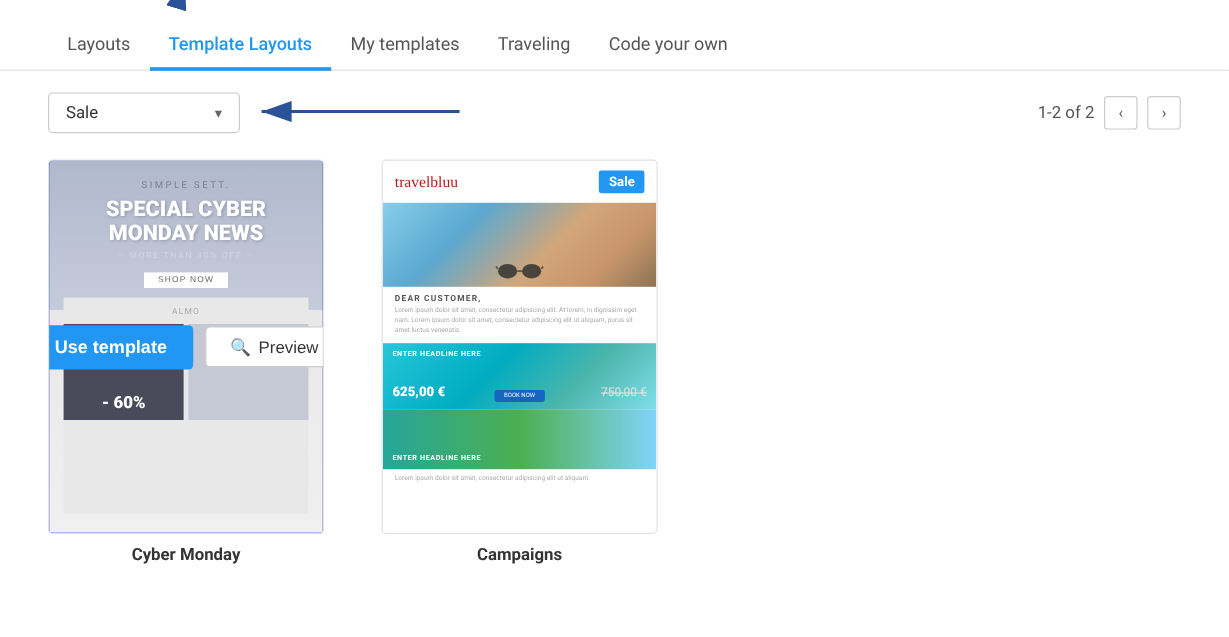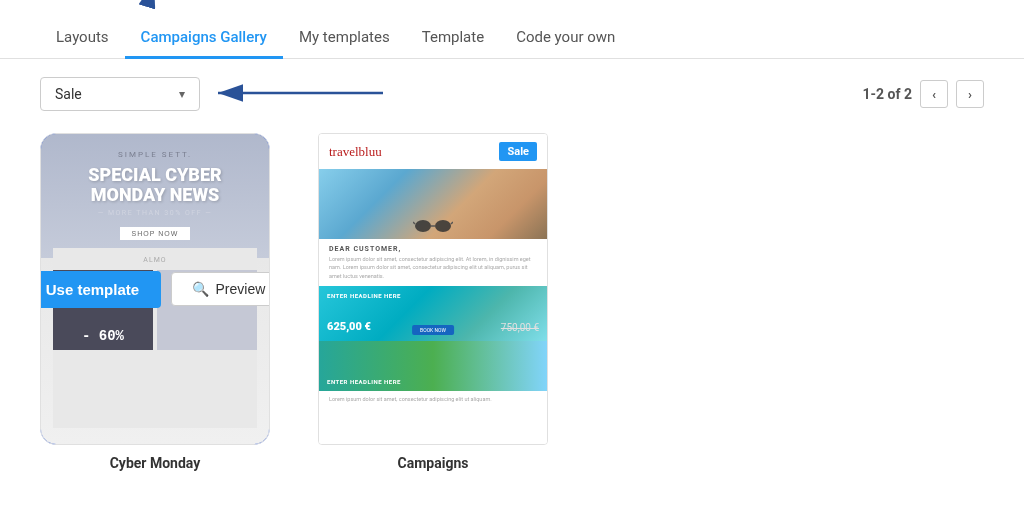--- a/index.html
+++ b/index.html
@@ -76,21 +76,20 @@
       pointer-events: none;
     }
 
     
     .pagination {
       display: flex;
       align-items: center;
       gap: 8px;
       font-size: 14px;
       color: #555;
-      font-weight: bold;
     }
     .page-btn {
       width: 28px;
       height: 28px;
       border: 1px solid #ccc;
       border-radius: 3px;
       display: flex;
       align-items: center;
       justify-content: center;
       cursor: pointer;
@@ -108,21 +107,21 @@
     }
 
     
     .template-card {
       position: relative;
       width: 230px;
       cursor: pointer;
     }
     .template-card-inner {
       border: 1px solid #e0e0e0;
-      border-radius: 16px;
+      border-radius: 4px;
       overflow: hidden;
       position: relative;
       background: #1d4ed8;
     }
     .template-name {
       text-align: center;
       margin-top: 10px;
       font-size: 14px;
       font-weight: 700;
       color: #333;
@@ -234,21 +233,20 @@
       height: 80px;
       display: flex;
       align-items: flex-end;
       justify-content: center;
       padding-bottom: 6px;
     }
     .cyber-sixty {
       color: #fff;
       font-size: 14px;
       font-weight: 900;
-      font-family: Liberation Mono, monospace;
     }
     .cyber-light-box {
       background: #c5c8d5;
       flex: 1;
       height: 80px;
     }
 
     
     .traveling-card {
       width: 100%;
@@ -363,23 +361,23 @@
       border: 1px solid #e0e0e0;
       border-radius: 4px;
       overflow: hidden;
     }
   </style>
 </head>
 <body>
 
 <nav class="nav-tabs">
   <div class="nav-tab">Layouts</div>
-  <div class="nav-tab active">Campaigns Gallery</div>
+  <div class="nav-tab active">Template Layouts</div>
   <div class="nav-tab">My templates</div>
-  <div class="nav-tab">Template</div>
+  <div class="nav-tab">Traveling</div>
   <div class="nav-tab">Code your own</div>
 </nav>
 
 <div class="toolbar">
   <div class="dropdown-wrapper arrow-annotation">
     <div class="dropdown">
       <span>Sale</span>
       <span class="dropdown-arrow">▾</span>
     </div>
 

